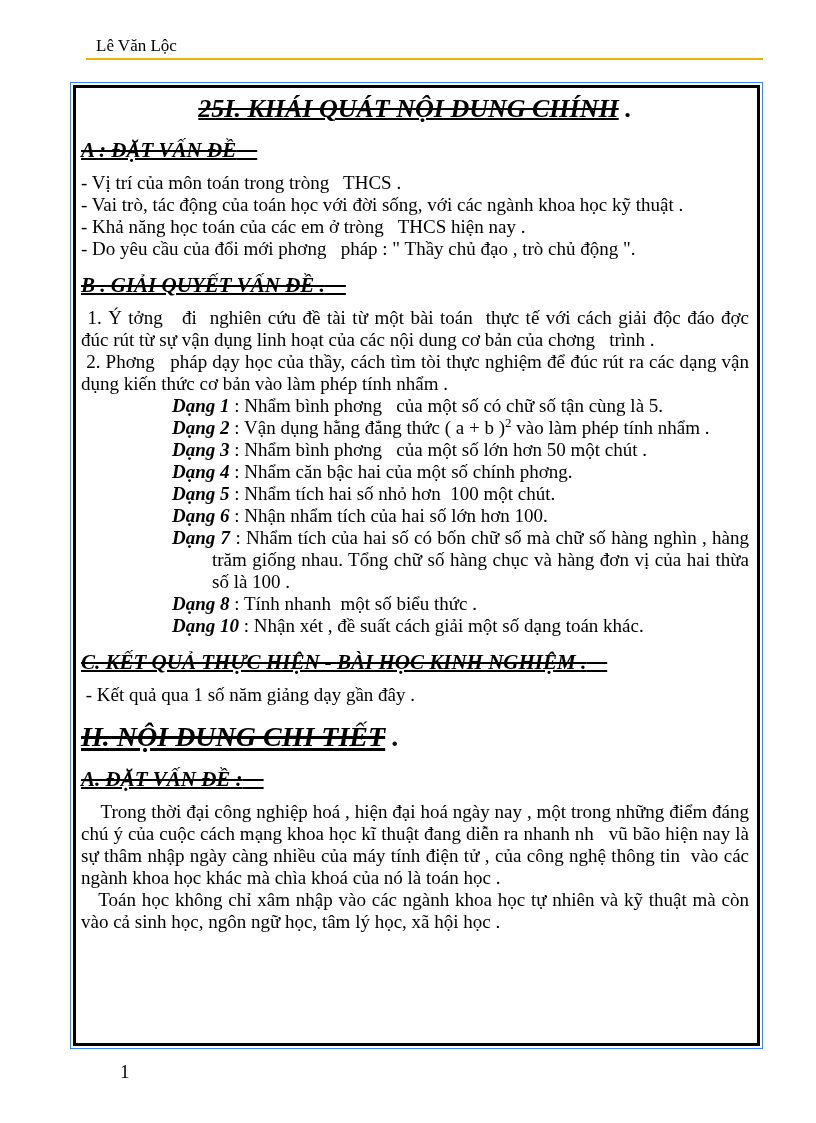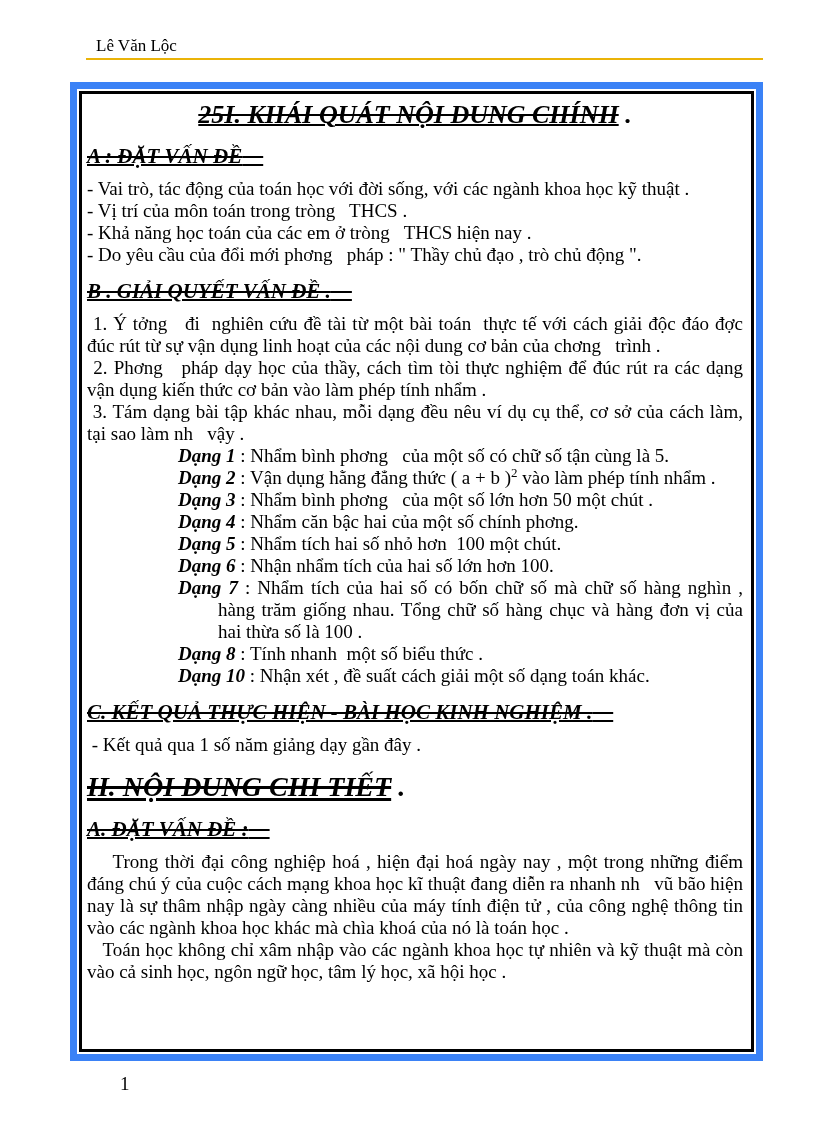--- a/index.html
+++ b/index.html
@@ -16,21 +16,21 @@
   .header{
     margin-left:16px;
     border-bottom:2px solid #eab308;
     padding:0 0 2px 10px;
     font-size:17px;
     line-height:20px;
     margin-bottom:22px;
   }
 
   
-  .box-outer{border:7px solid #3b82f6;padding:2px;}
+  .box-outer{border:1px solid #3b82f6;padding:2px;}
   .box-inner{border:3px solid #000;padding:3px 8px 0 5px;height:952px;overflow:hidden;}
 
   .body-text{
     font-size:19px;
     line-height:22px;
     text-align:justify;
     white-space:pre-wrap;
     margin:0;
   }
 
@@ -86,30 +86,29 @@
     <span>Lê Văn Lộc</span>
   </div>
 
   <div class="box-outer">
     <div class="box-inner">
 
       <div class="doc-title"><span class="struck">25I.  KHÁI QUÁT NỘI DUNG CHÍNH</span><span> .</span></div>
 
       <div class="sec-heading"><span class="struck">A : ĐẶT VẤN ĐỀ</span></div>
 
+      <div class="body-text">- Vị trí của môn toán trong tròng   THCS .</div>
       <div class="body-text">- Vai trò, tác động của toán học với đời sống, với các ngành khoa học kỹ thuật .</div>
-      <div class="body-text">- Vị trí của môn toán trong tròng   THCS .</div>
       <div class="body-text">- Khả năng học toán của các em ở tròng   THCS hiện nay .</div>
       <div class="body-text">- Do yêu cầu của đổi mới phơng   pháp : " Thầy chủ đạo , trò chủ động ".</div>
 
       <div class="sec-heading"><span class="struck">B . GIẢI QUYẾT VẤN ĐỀ .</span></div>
 
       <div class="body-text"> 1. Ý tởng   đi  nghiên cứu đề tài từ một bài toán  thực tế với cách giải độc đáo đợc   đúc rút từ sự vận dụng linh hoạt của các nội dung cơ bản của chơng   trình .</div>
       <div class="body-text"> 2. Phơng   pháp dạy học của thầy, cách tìm tòi thực nghiệm để đúc rút ra các dạng vận dụng kiến thức cơ bản vào làm phép tính nhẩm .</div>
-      <div class="body-text"> 3. Tám dạng bài tập khác nhau, mỗi dạng đều nêu ví dụ cụ thể, cơ sở của cách làm, tại sao làm nh   vậy .</div>
 
       <div class="body-text dang"><b class="dang-label">Dạng 1</b><span> : Nhẩm bình phơng   của một số có chữ số tận cùng là 5.</span></div>
       <div class="body-text dang"><b class="dang-label">Dạng 2</b><span> : Vận dụng hằng đẳng thức ( a + b )</span><sup>2</sup><span> vào làm phép tính nhẩm .</span></div>
       <div class="body-text dang"><b class="dang-label">Dạng 3</b><span> : Nhẩm bình phơng   của một số lớn hơn 50 một chút .</span></div>
       <div class="body-text dang"><b class="dang-label">Dạng 4</b><span> : Nhẩm căn bậc hai của một số chính phơng.</span></div>
       <div class="body-text dang"><b class="dang-label">Dạng 5</b><span> : Nhẩm tích hai số nhỏ hơn  100 một chút.</span></div>
       <div class="body-text dang"><b class="dang-label">Dạng 6</b><span> : Nhận nhẩm tích của hai số lớn hơn 100.</span></div>
       <div class="body-text dang"><b class="dang-label">Dạng 7</b><span> : Nhẩm tích của hai số có bốn chữ số mà chữ số hàng nghìn , hàng trăm giống nhau. Tổng chữ số hàng chục và hàng đơn vị của hai thừa số là 100 .</span></div>
       <div class="body-text dang"><b class="dang-label">Dạng 8</b><span> : Tính nhanh  một số biểu thức .</span></div>
       <div class="body-text dang"><b class="dang-label">Dạng 10</b><span> : Nhận xét , đề suất cách giải một số dạng toán khác.</span></div>

